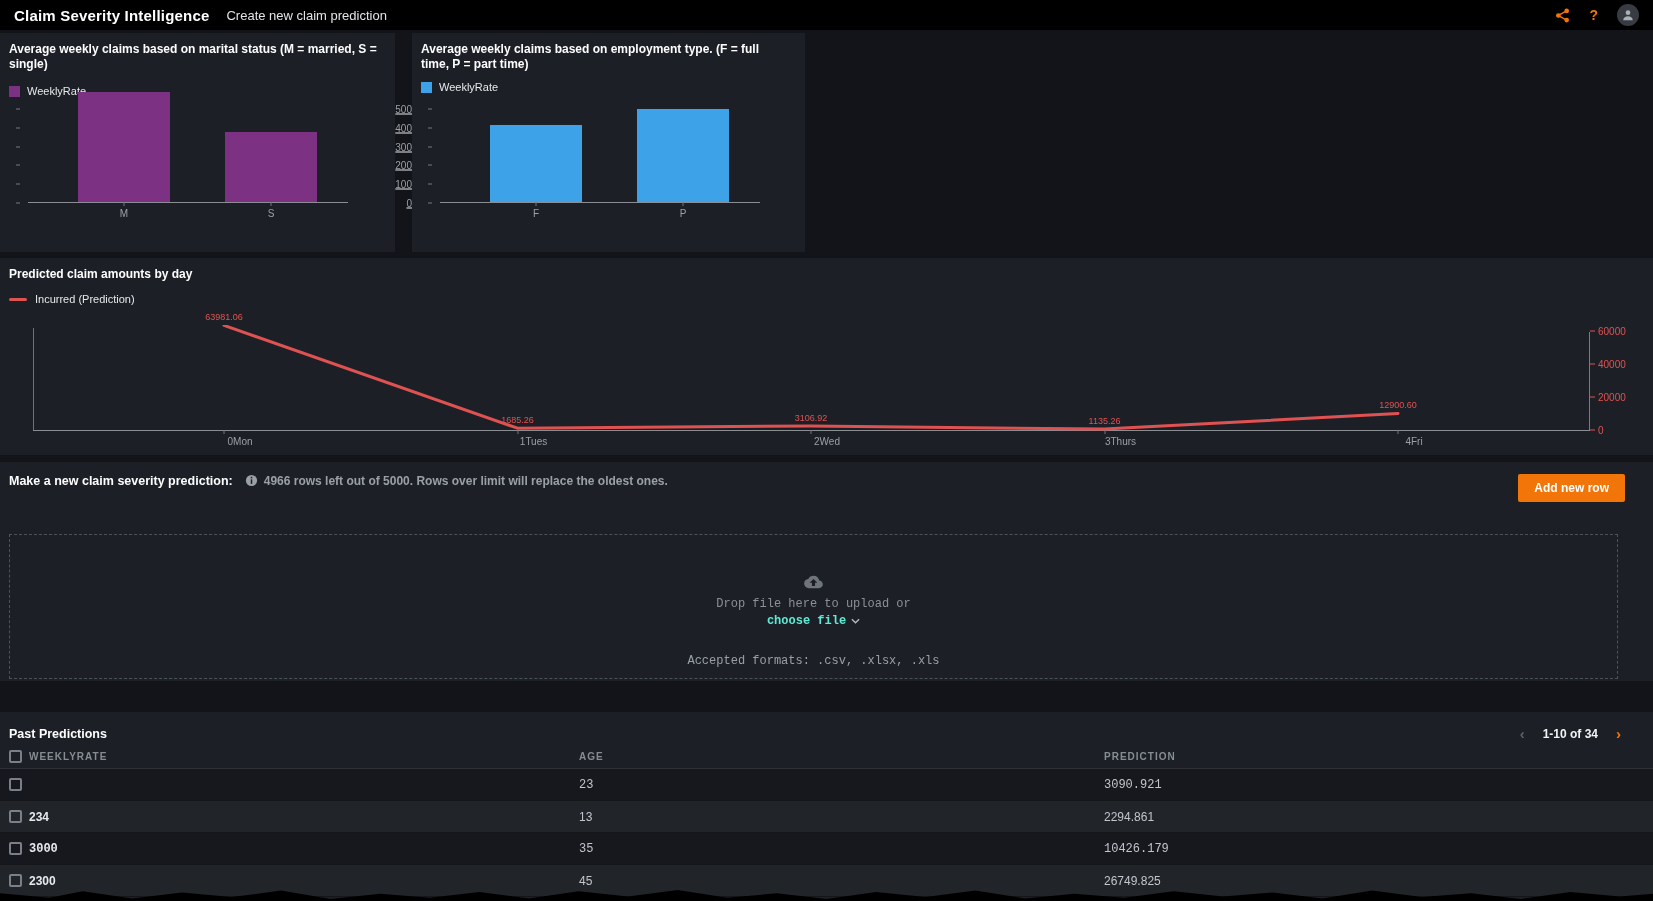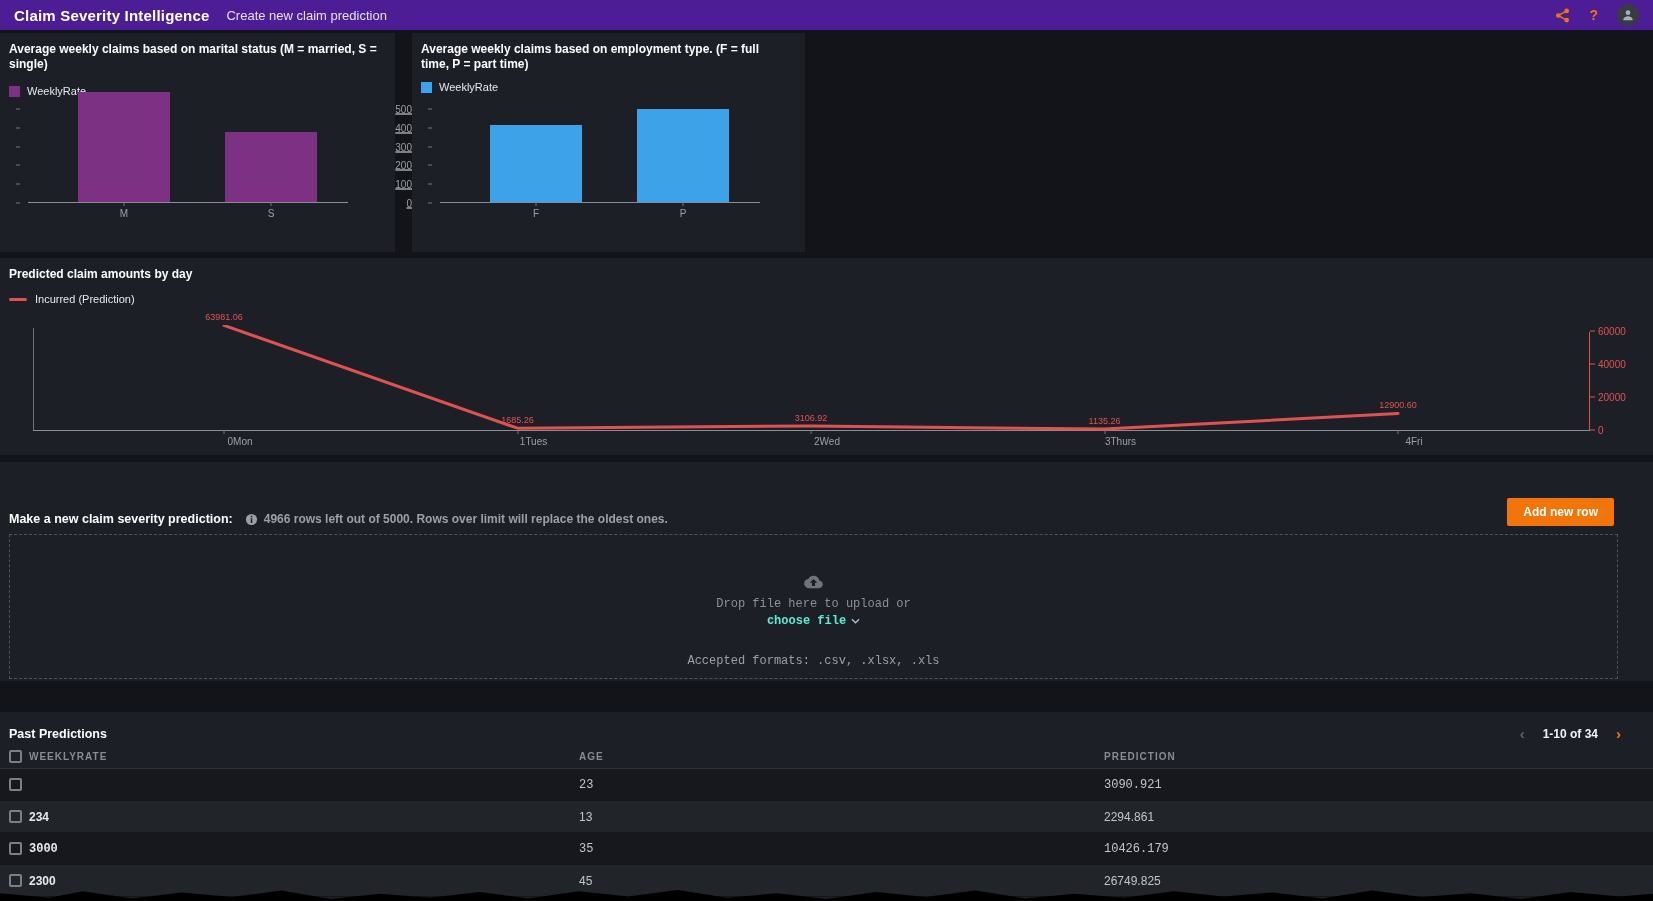--- a/index.html
+++ b/index.html
@@ -3,21 +3,21 @@
 <meta charset="utf-8">
 <style>
   * { margin:0; padding:0; box-sizing:border-box; }
   html,body { width:1653px; height:901px; }
   body {
     position:relative; overflow:hidden;
     background:#121419; color:#e8eaed;
     font-family:"Liberation Sans", sans-serif;
   }
   
-  .topbar { position:absolute; top:0; left:0; width:100%; height:30px; background:#4c1d95;
+  .topbar { position:absolute; top:0; left:0; width:100%; height:30px; background:#000000;
             display:flex; align-items:center; gap:17px; padding:0 14px; z-index:6; }
   .app-title { font-size:15px; font-weight:bold; color:#ffffff; letter-spacing:.2px; }
   .nav-link { font-size:13px; color:#e2e4e7; cursor:pointer; }
   .topbar-right { margin-left:auto; display:flex; align-items:center; gap:19px; }
   .help-q { color:#F2750A; font-weight:bold; font-size:14px; cursor:pointer; }
   .avatar { width:22px; height:22px; border-radius:50%; background:#383c42; display:flex; align-items:center; justify-content:center; cursor:pointer; }
   
   .card { position:absolute; background:#1c2026; }
   .chart-title { font-size:12px; font-weight:bold; color:#fdfdfe; line-height:15px; padding:9px 10px 0 9px; }
   .legend { display:flex; align-items:center; gap:7px; padding:13px 0 0 9px; }
@@ -42,21 +42,21 @@
   .lp-laxis { position:absolute; left:0; top:3px; bottom:0; width:0; border-left:1px solid #6e7278; }
   .lp-raxis { position:absolute; right:0; top:7px; bottom:0; width:0; border-right:1px solid #E05252; }
   .rtick { position:absolute; left:1px; transform:translateY(50%); display:flex; align-items:center; gap:3px; }
   .rtick i { width:5px; height:1px; background:#E05252; }
   .rtick span { font-size:10px; color:#E05252; }
   .pt-label { position:absolute; transform:translateX(-50%); font-size:9px; color:#E05252; white-space:nowrap; }
   .lp-xmark { position:absolute; top:100%; transform:translateX(-50%); width:1px; height:4px; background:#74787e; }
   .lp-xlab { position:absolute; top:calc(100% + 6px); transform:translateX(-50%); font-size:10px; color:#9aa0a6;padding-left:32px; }
   
   .predict-panel { left:0; top:462px; width:1653px; height:219px; }
-  .predict-head { height:64px; display:flex; align-items:flex-end; padding:12px 39px 0 9px; }
+  .predict-head { height:64px; display:flex; align-items:flex-start; padding:12px 28px 0 9px; }
   .predict-title { font-size:12.5px; font-weight:bold; color:#fdfdfe; }
   .info-icon { margin-left:12px; display:flex; }
   .predict-info { margin-left:6px; font-size:12px; font-weight:bold; color:#9aa0a6; }
   .add-btn { margin-left:auto; background:#F2750A; color:#fff; border:none; border-radius:2px;
              font-family:inherit; font-size:12px; font-weight:bold; padding:7px 16px; cursor:pointer; }
   .dropzone { position:relative; margin:8px 35px 0 9px; height:145px; border:1px dashed #4d525a; cursor:pointer;font-family:Liberation Mono, monospace; }
   .dz-center { position:absolute; top:40px; left:0; right:0; text-align:center; }
   .dz-line1 { margin-top:3px; font-size:12px; color:#8b9097; }
   .dz-choose { margin-top:2px; font-size:12px; font-weight:bold; color:#5eead4; display:inline-flex; align-items:center; gap:5px; cursor:pointer; }
   .dz-formats { position:absolute; bottom:10px; left:0; right:0; text-align:center; font-size:12px; color:#9aa0a6; }

